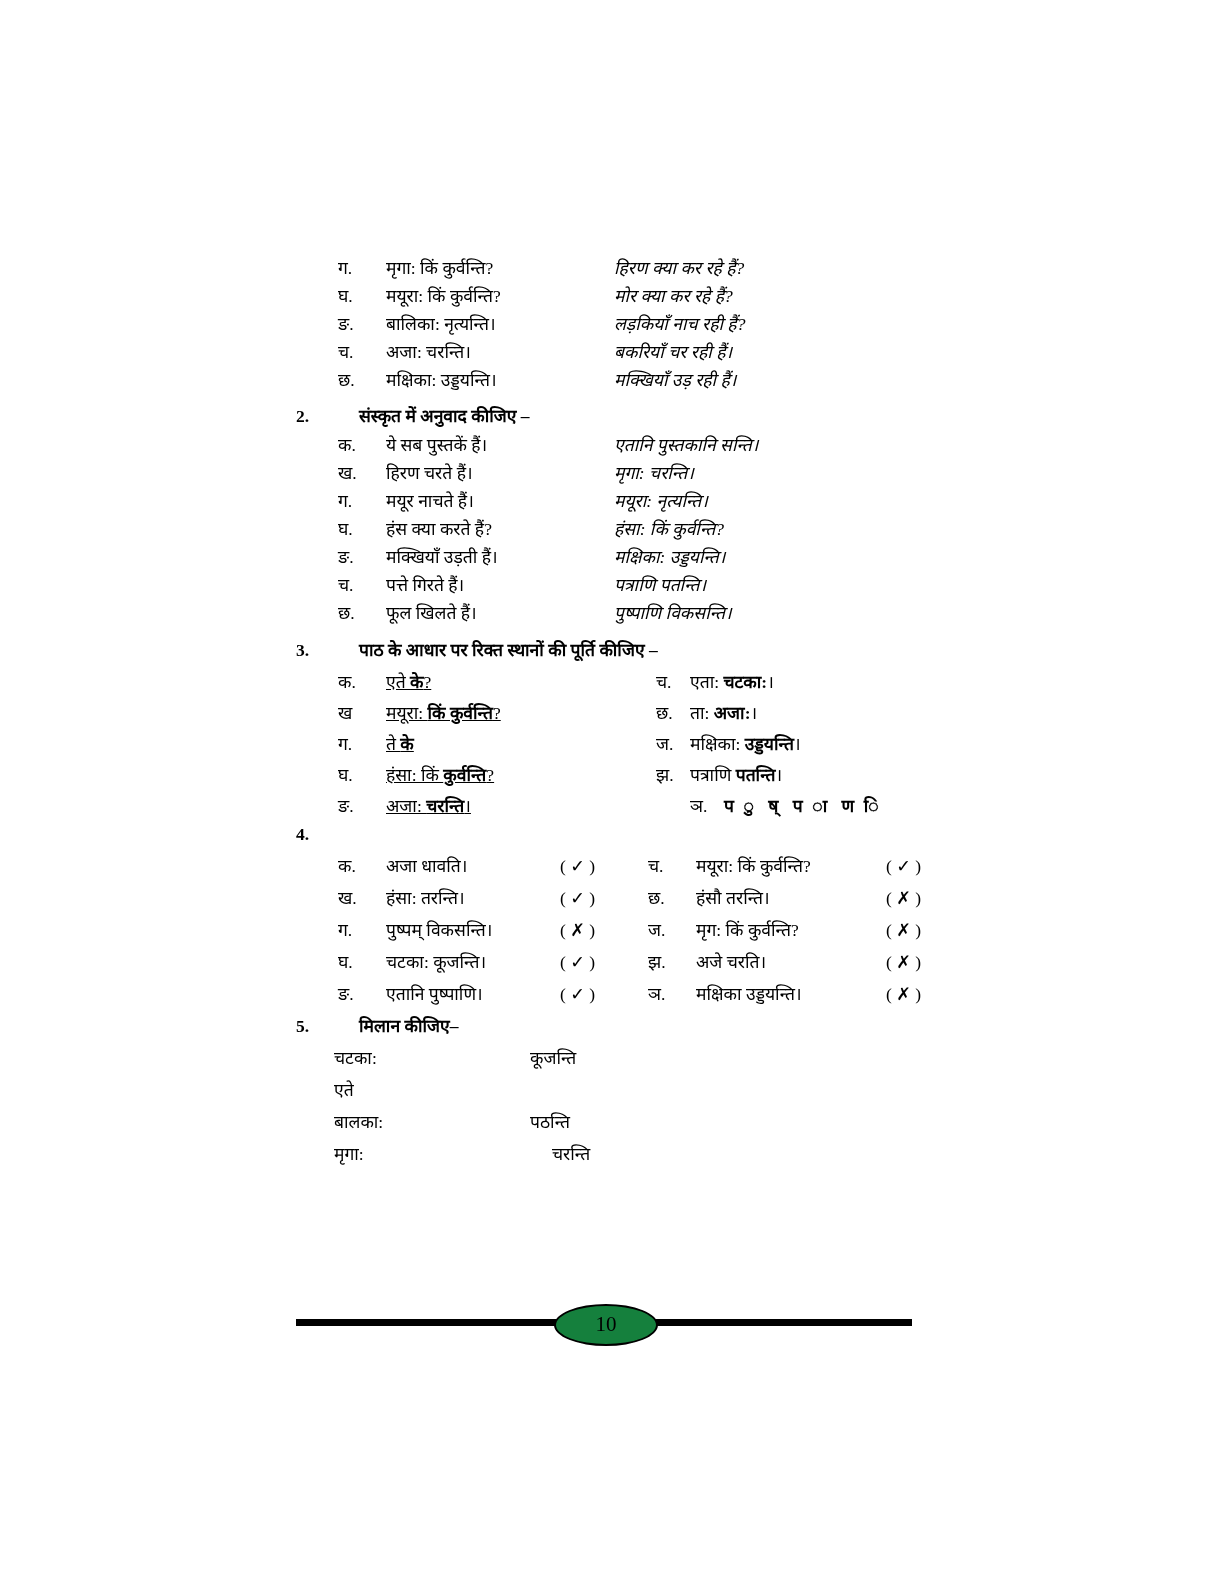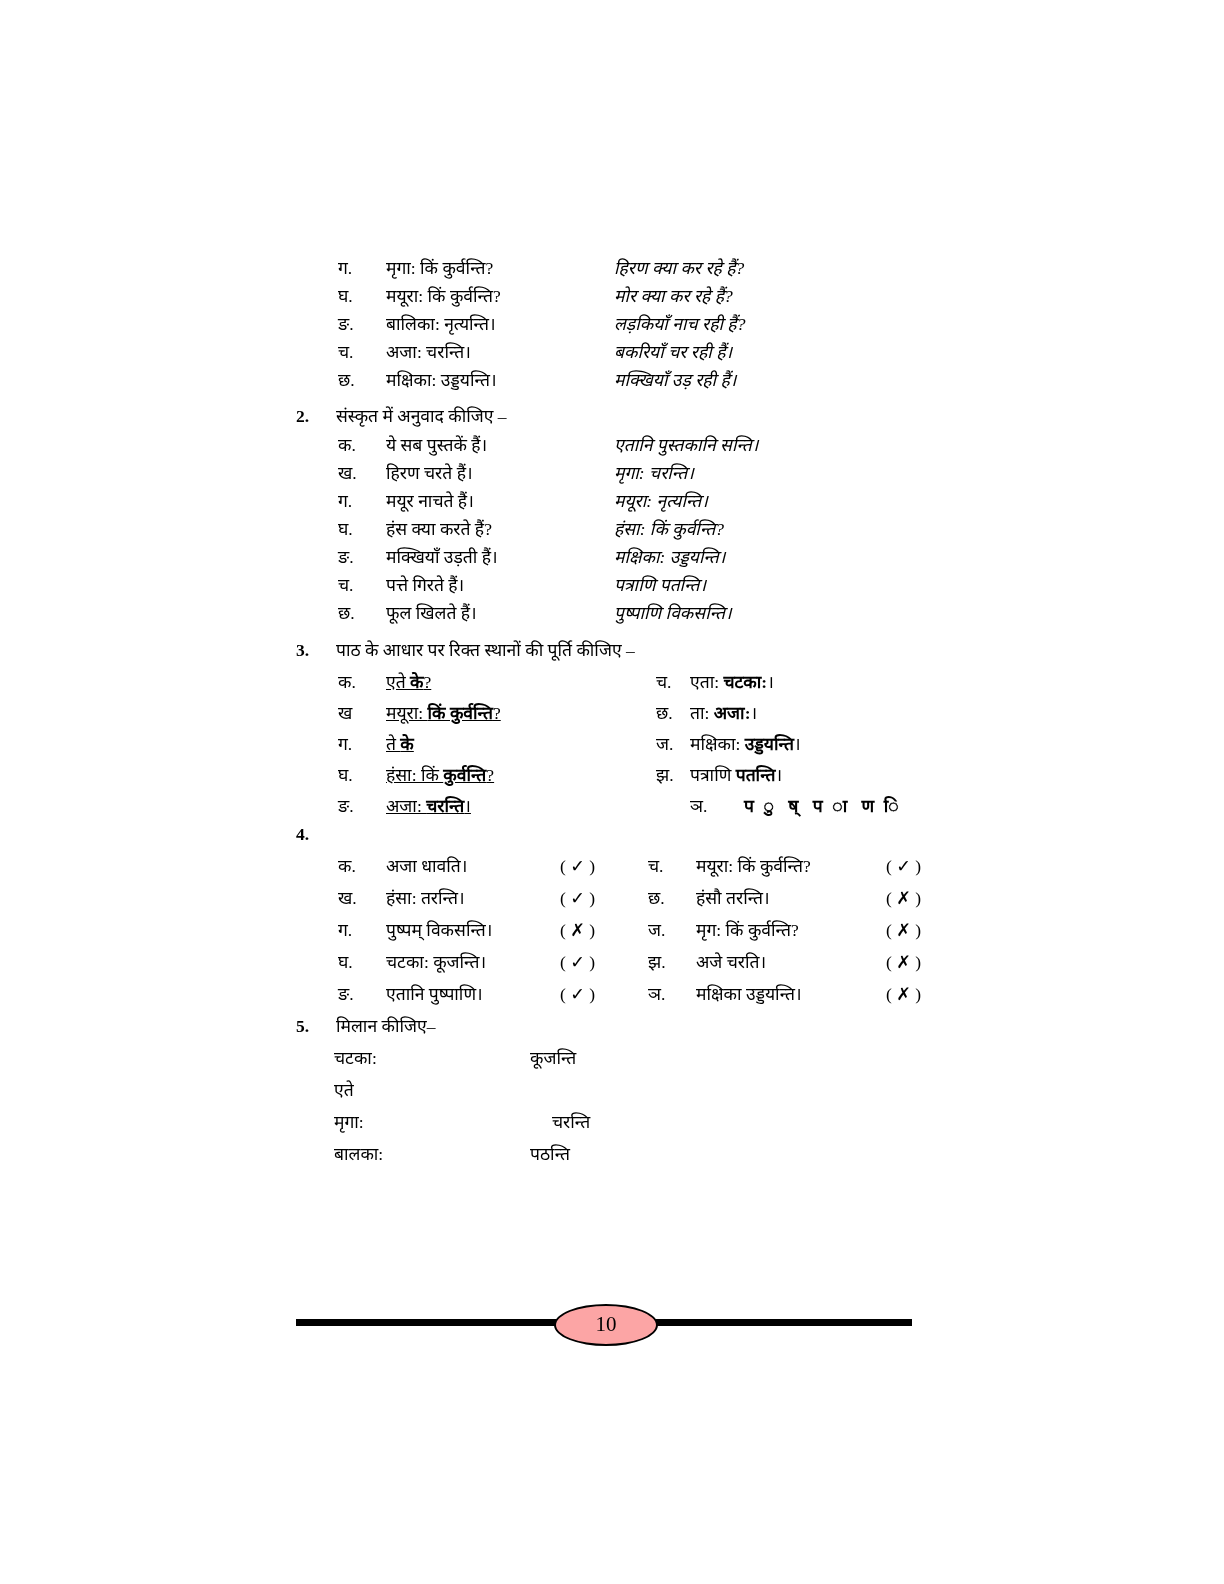--- a/index.html
+++ b/index.html
@@ -57,21 +57,22 @@
     margin-top: 12px;
     margin-bottom: 8px;
     font-size: 17.5px;
   }
   .qnum {
     width: 40px;
     flex: none;
     font-weight: bold;
   }
   .qtext {
-    font-weight: normal;
+    font-weight: bold;
+    margin-left: 23px;
   }
 
   
   .s3row {
     display: flex;
     align-items: baseline;
     margin-bottom: 7px;
     font-size: 17.5px;
   }
   .s3lbl {
@@ -95,21 +96,20 @@
 
   .overflow-line {
     font-size: 17.5px;
     font-weight: bold;
     margin: 2px 0 4px 0;
     margin-left: -2px;
   }
   .broken {
     letter-spacing: 5px;
     font-weight: bold;
-    margin-left: 20px;
   }
 
   
   .s4row {
     display: flex;
     align-items: baseline;
     margin-bottom: 8px;
     font-size: 17.5px;
   }
   .s4lbl {
@@ -172,21 +172,21 @@
     background: #000;
   }
   .pagebubble {
     position: absolute;
     left: 258px;
     top: 4px;
     width: 100px;
     height: 38px;
     border: 2.5px solid #000;
     border-radius: 50%;
-    background: #fca5a5;
+    background: #15803d;
     text-align: center;
     line-height: 36px;
     font-size: 21px;
     font-family: "Liberation Serif", serif;
   }
 </style>
 </head>
 <body>
 
 <div class="page">
@@ -358,26 +358,26 @@
         <span class="qtext">मिलान कीजिए–</span>
       </div>
       <div class="s5row">
         <span class="s5a">चटका:</span>
         <span class="s5b">कूजन्ति</span>
       </div>
       <div class="s5row">
         <span class="s5a">एते</span>
       </div>
       <div class="s5row">
+        <span class="s5a">बालका:</span>
+        <span class="s5b">पठन्ति</span>
+      </div>
+      <div class="s5row">
         <span class="s5a">मृगा:</span>
         <span class="s5b ind">चरन्ति</span>
-      </div>
-      <div class="s5row">
-        <span class="s5a">बालका:</span>
-        <span class="s5b">पठन्ति</span>
       </div>
     </div>
 
   </div>
 
   <div class="footer">
     <div class="rule"></div>
     <div class="pagebubble">10</div>
   </div>
 </div>

